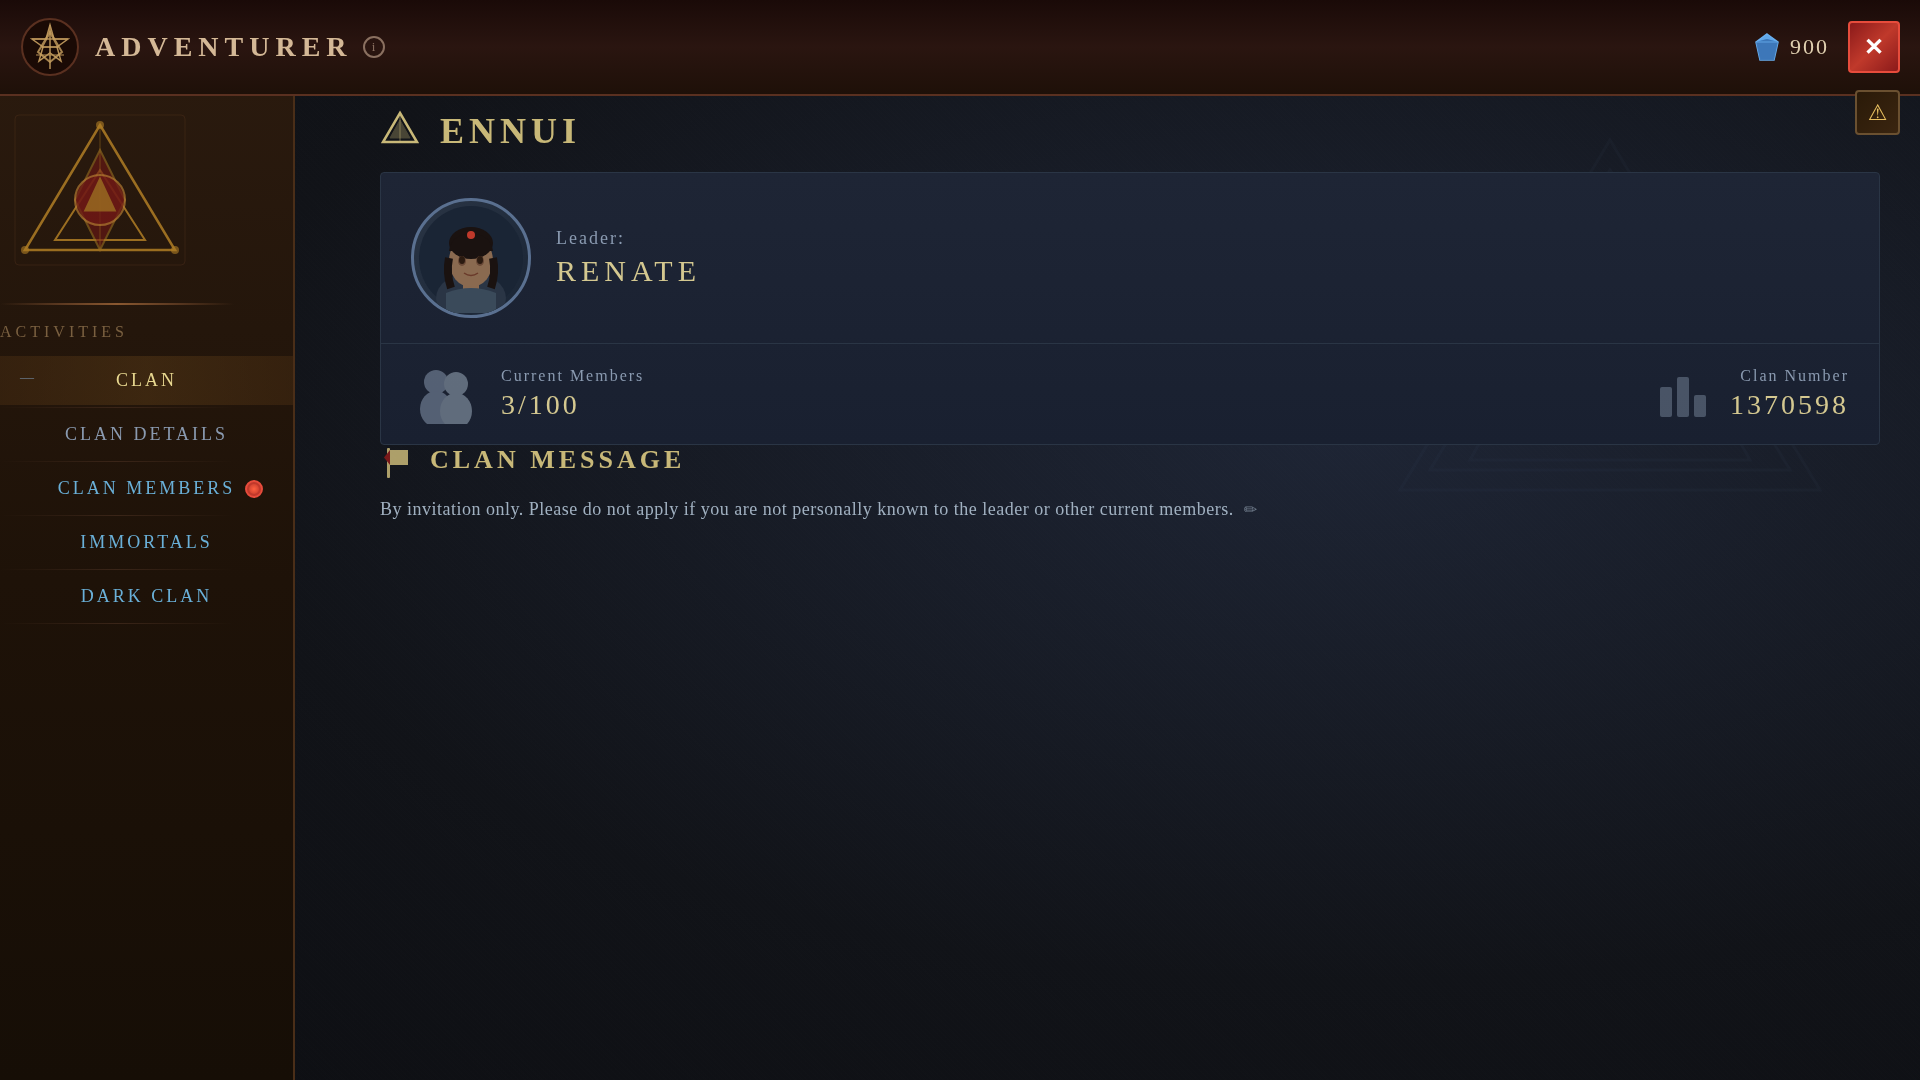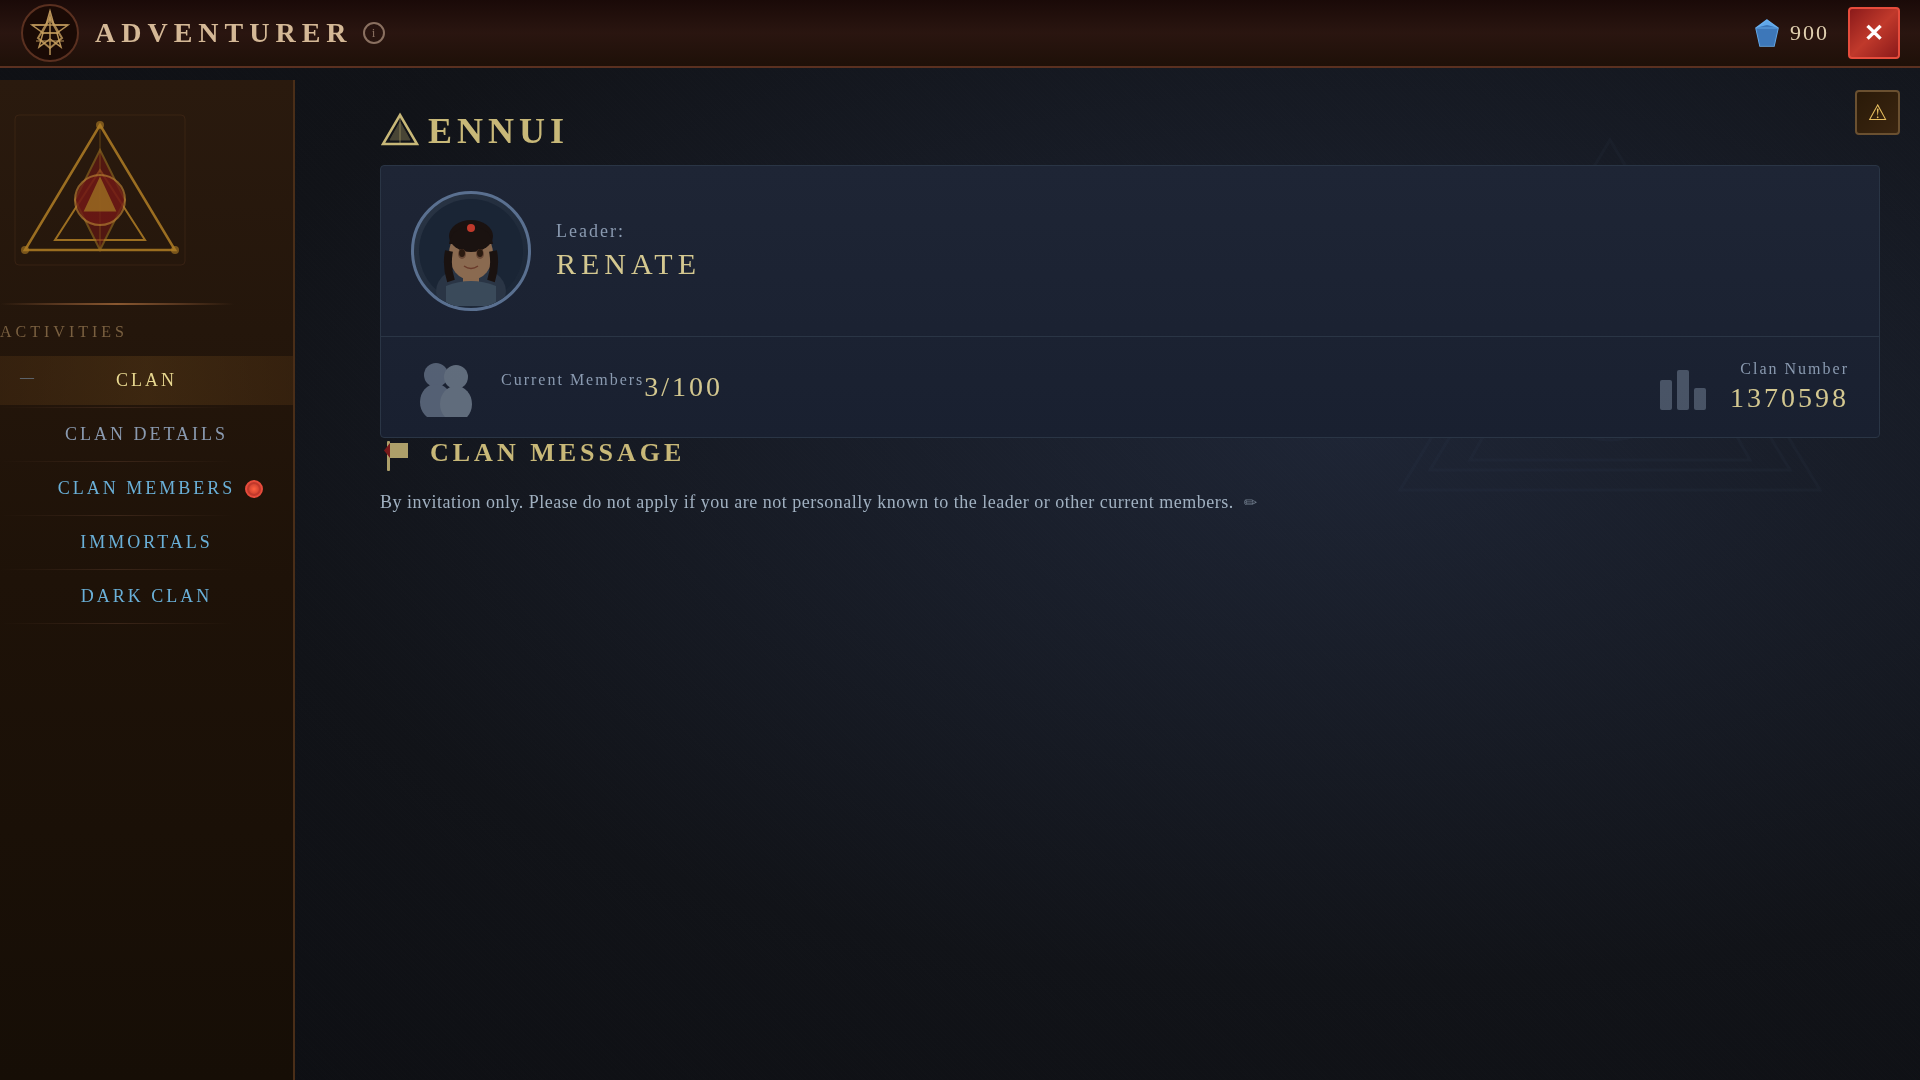--- a/index.html
+++ b/index.html
@@ -35,21 +35,21 @@
         rgba(255,255,255,0.03) 4px
       );
     }
 
     
     .header {
       position: absolute;
       top: 0;
       left: 0;
       right: 0;
-      height: 68px;
+      height: 96px;
       background: linear-gradient(180deg, #1a0a08 0%, #2a1510 50%, #1e1008 100%);
       border-bottom: 2px solid #5a3020;
       display: flex;
       align-items: center;
       padding: 0 20px;
       z-index: 10;
     }
 
     .header-logo {
       width: 60px;
@@ -239,23 +239,23 @@
       top: 30px;
       width: 500px;
       height: 500px;
       opacity: 0.06;
       z-index: 0;
     }
 
     
     .clan-title {
       display: flex;
-      align-items: flex-end;
-      gap: 8px;
-      margin-bottom: 13px;
+      align-items: flex-start;
+      gap: 20px;
+      margin-bottom: 20px;
       position: relative;
       z-index: 1;
     }
 
     .clan-title-icon {
       width: 40px;
       height: 40px;
     }
 
     .clan-title-text {
@@ -332,20 +332,21 @@
     }
 
     .members-icon {
       width: 70px;
       height: 60px;
       opacity: 0.7;
     }
 
     .members-info {
       display: flex;
+      flex-direction: column;
     }
 
     .members-label {
       color: #8a9ab0;
       font-size: 16px;
       letter-spacing: 2px;
       margin-bottom: 4px;
     }
 
     .members-count {

